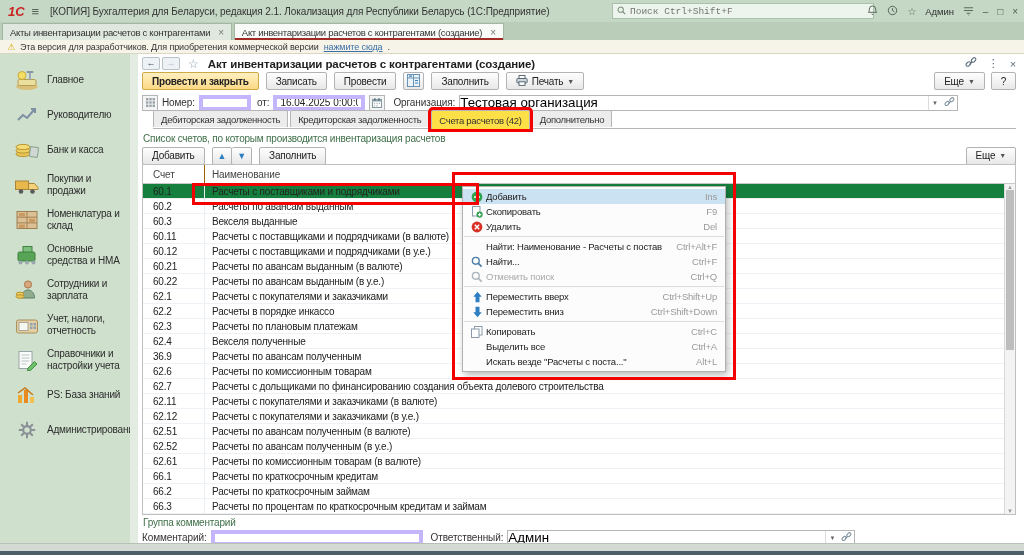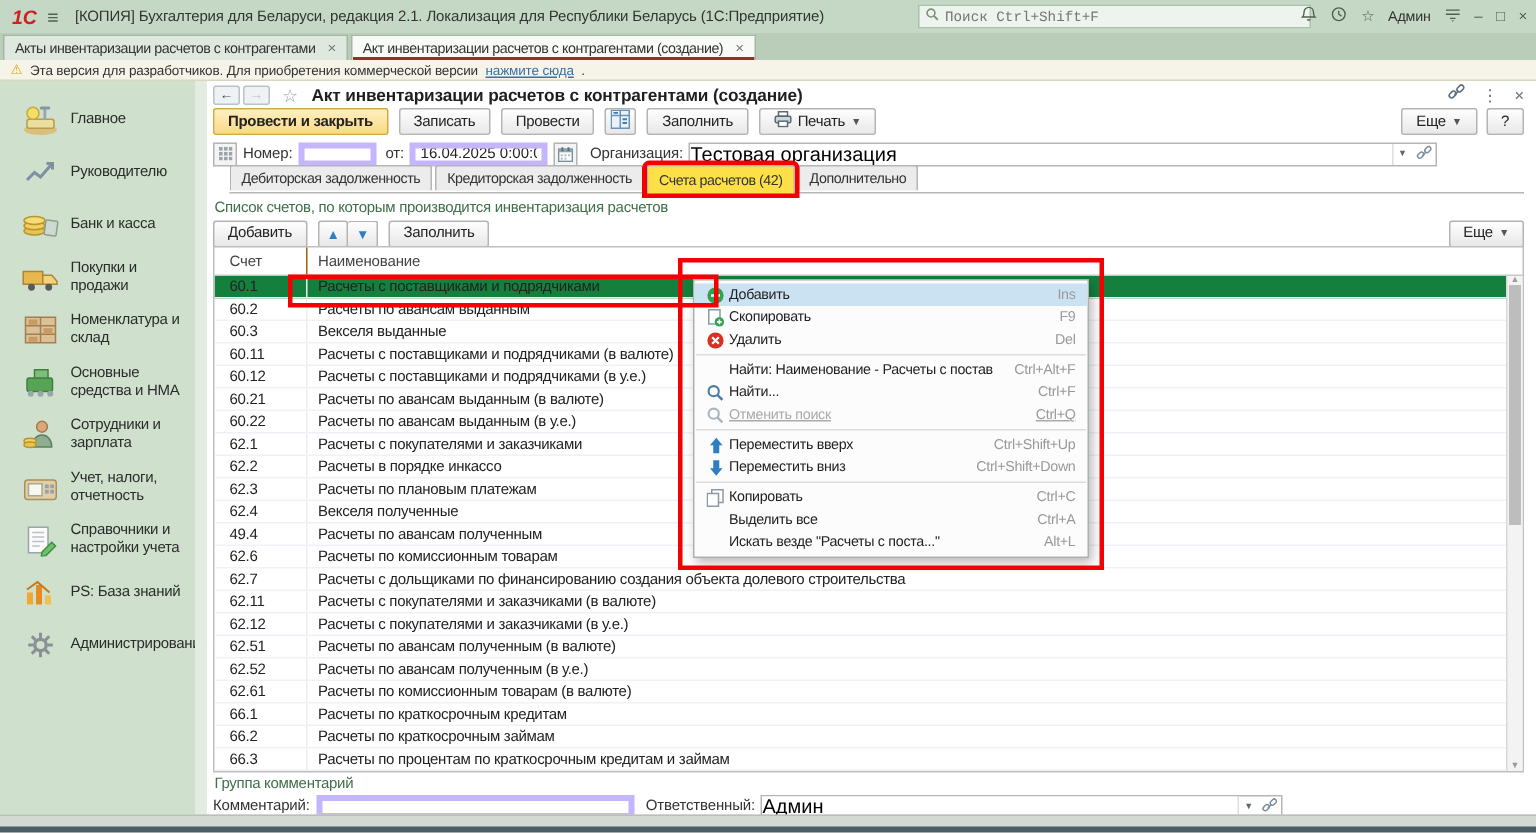--- a/index.html
+++ b/index.html
@@ -110,21 +110,21 @@
     align-items:center; gap:4px; font-size:10px; color:#333; }
   
   .statusbar { position:absolute; left:0; right:0; bottom:0; height:12px; background:#d3d9d3; border-top:1px solid #b9bfb9; }
   .statusbar::after { content:""; position:absolute; left:0; right:0; bottom:0; height:4px; background:#4c5f68; }
   
   .context-menu { position:absolute; left:462px; top:186px; width:264px; background:#fcfcfc;
     border:1px solid #b0b0b0; box-shadow:2px 3px 7px rgba(0,0,0,.28); padding:2px 0; z-index:50; }
   .cm-item { height:15px; display:flex; align-items:center; padding:0 8px 0 5px; font-size:9.5px;
     letter-spacing:-0.2px; color:#222; cursor:pointer; }
   .cm-item.hl { background:#cbe2f2; }
-  .cm-item.disabled { color:#aaa;text-decoration:underline; }
+  .cm-item.disabled { color:#aaa; }
   .cm-ico { width:18px; flex:none; display:flex; align-items:center; justify-content:center; }
   .cm-label { flex:1; white-space:nowrap; overflow:hidden; }
   .cm-key { color:#9a9a9a; margin-left:14px; white-space:nowrap; }
   .cm-sep { height:1px; background:#dcdcdc; margin:2px 1px; }
   
   .annotation { position:absolute; border:3px solid #f40000; z-index:60; pointer-events:none; }
   #ann-row  { left:192px; top:183px; width:287px; height:22px; }
   #ann-menu { left:452px; top:172px; width:284px; height:208px; }
 </style>
 </head>
@@ -479,21 +479,21 @@
             </div>
             <div class="trow">
               <span class="tc-code">62.3</span>
               <span class="tc-name">Расчеты по плановым платежам</span>
             </div>
             <div class="trow">
               <span class="tc-code">62.4</span>
               <span class="tc-name">Векселя полученные</span>
             </div>
             <div class="trow">
-              <span class="tc-code">49.4</span>
+              <span class="tc-code">36.9</span>
               <span class="tc-name">Расчеты по авансам полученным</span>
             </div>
             <div class="trow">
               <span class="tc-code">62.6</span>
               <span class="tc-name">Расчеты по комиссионным товарам</span>
             </div>
             <div class="trow">
               <span class="tc-code">62.7</span>
               <span class="tc-name">Расчеты с дольщиками по финансированию создания объекта долевого строительства</span>
             </div>

